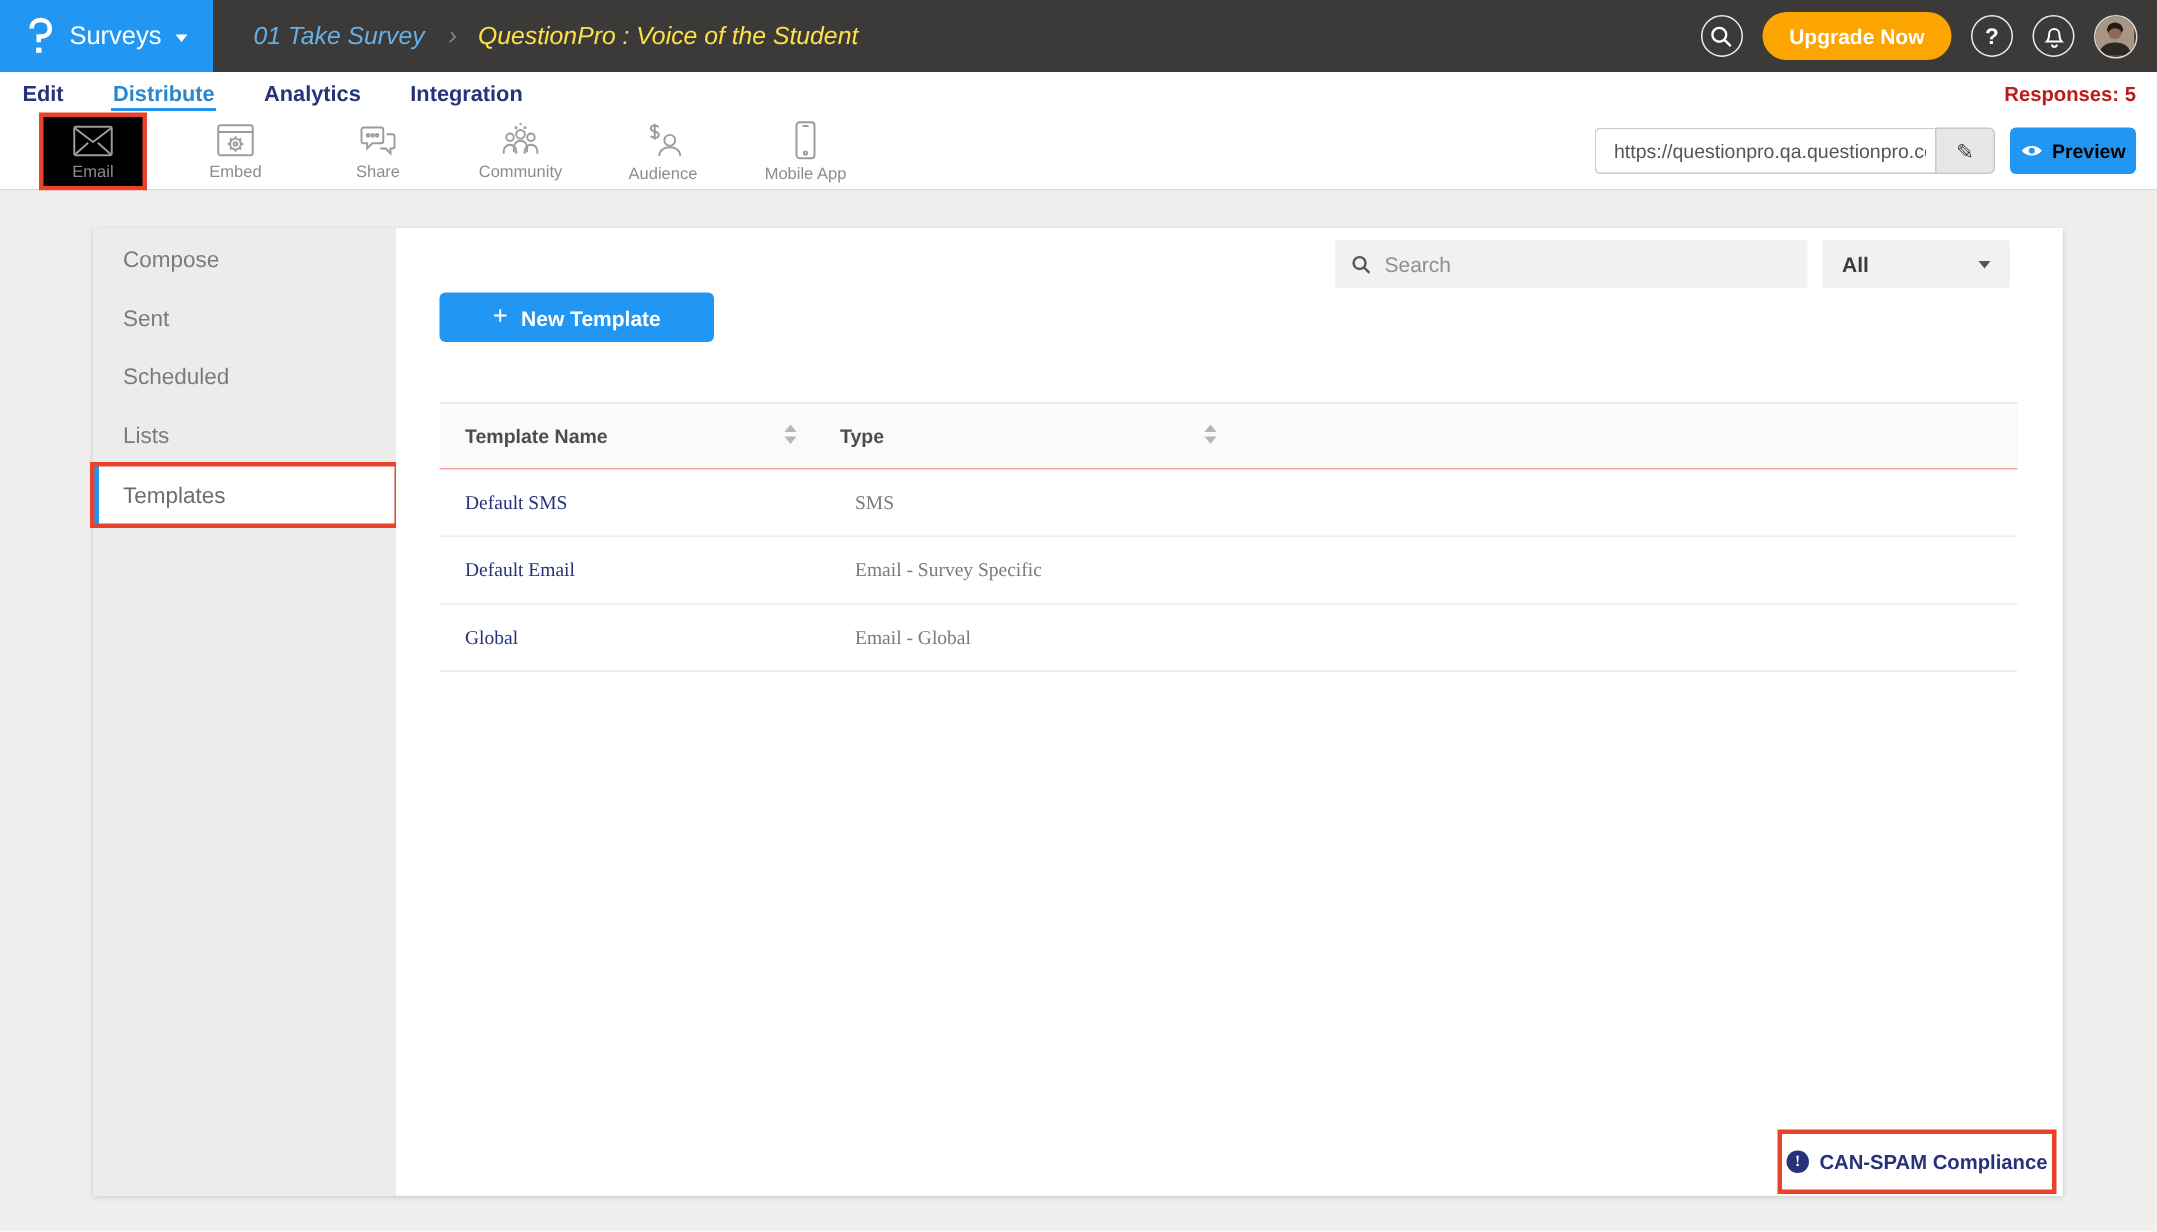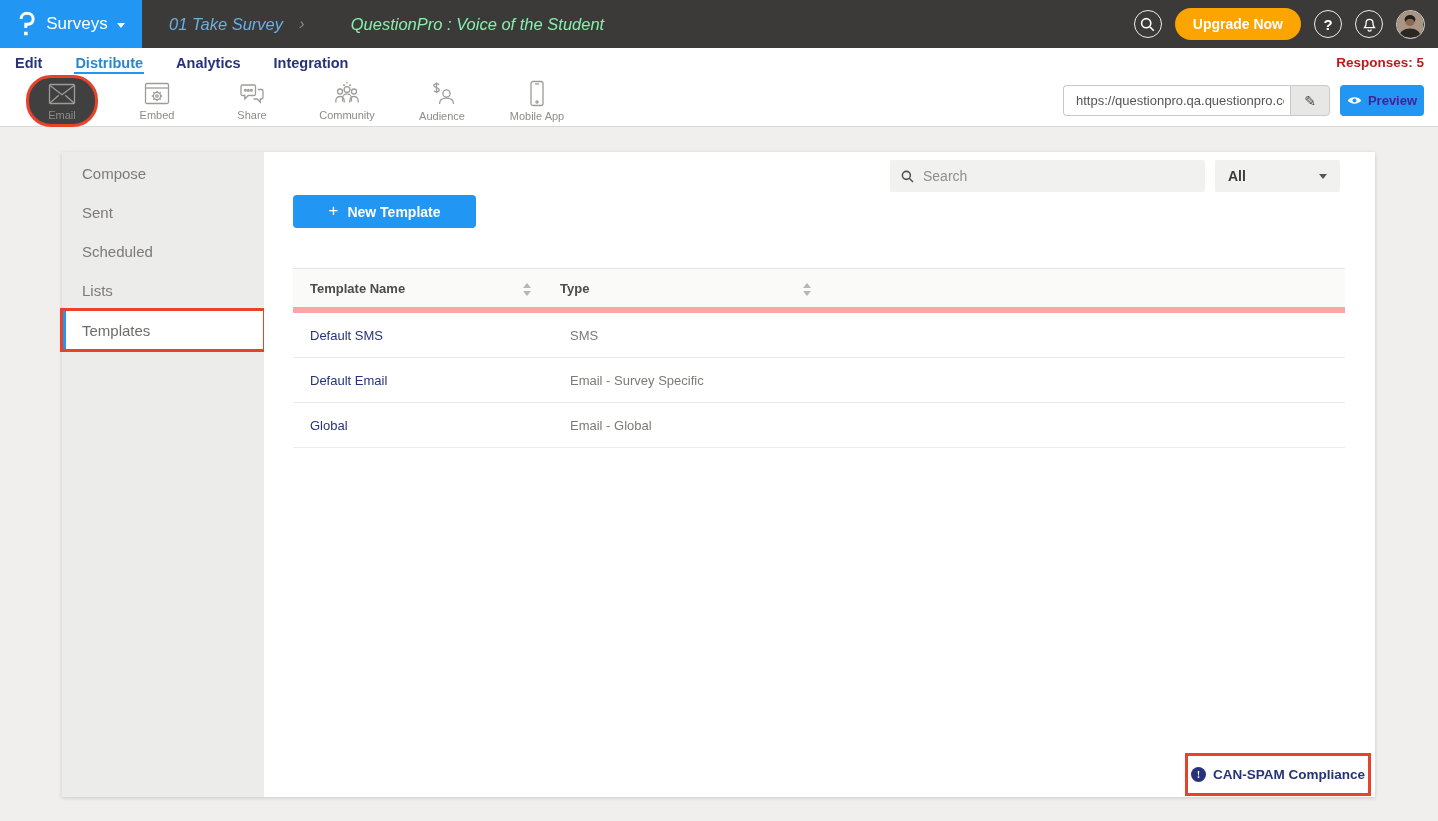--- a/index.html
+++ b/index.html
@@ -8,70 +8,70 @@
   .screen { position: relative; width: 1438px; height: 821px; background: #fff; overflow: hidden; }
 
   
   .topbar { position: absolute; top: 0; left: 0; width: 100%; height: 48px; background: #3b3a38; display: flex; align-items: center; }
   .logo-box { width: 142px; height: 48px; background: #2196f3; display: flex; align-items: center; justify-content: center; gap: 9px; cursor: pointer; flex: none; }
   .logo-text { color: #fff; font-size: 17px; }
   .caret-w { width: 0; height: 0; border-left: 4px solid transparent; border-right: 4px solid transparent; border-top: 5px solid #fff; margin-top: 2px; }
   .breadcrumb { display: flex; align-items: center; margin-left: 27px; font-style: italic; }
   .bc-survey { color: #68b0e3; font-size: 16.5px; cursor: pointer; }
   .bc-sep { color: #8a8885; font-size: 17px; margin: 0 14px 0 16px; }
-  .bc-title { color: #86efac; font-size: 16.5px; margin-left: 32px; }
+  .bc-title { color: #fde047; font-size: 16.5px; }
   .topbar-right { margin-left: auto; display: flex; align-items: center; gap: 13px; padding-right: 13px; }
   .circle-btn { width: 28px; height: 28px; border-radius: 50%; border: 1.5px solid #ededeb; display: flex; align-items: center; justify-content: center; color: #fff; cursor: pointer; background: transparent; font-size: 15px; font-weight: 700; }
   .upgrade-btn { background: #fca400; color: #fff; font-weight: 700; font-size: 14px; border: none; border-radius: 16px; padding: 8px 18px; cursor: pointer; font-family: inherit; }
   .avatar { width: 29px; height: 29px; border-radius: 50%; overflow: hidden; border: 1.5px solid #dcdcda; cursor: pointer; }
 
   
   .navbar { position: absolute; top: 48px; left: 0; width: 100%; height: 28px; background: #fff; display: flex; align-items: center; padding: 0 14px; }
   .nav-tab { font-size: 14.5px; font-weight: 600; color: #26337b; margin-right: 31px; padding: 4px 1px 3px; cursor: pointer; }
   .nav-tab.active { color: #2b87cd; border-bottom: 2px solid #2196f3; padding-bottom: 1px; }
   .responses { margin-left: auto; color: #b91c1c; font-size: 13.5px; font-weight: 600; }
 
   
   .toolbar { position: absolute; top: 76px; left: 0; width: 100%; height: 51px; background: #fff; border-bottom: 1px solid #d8d8d6; display: flex; align-items: stretch; padding-left: 27px; }
   .tool-item { width: 70px; margin-right: 25px; display: flex; flex-direction: column; align-items: center; justify-content: center; gap: 3px; cursor: pointer; }
   .tool-item .lbl { font-size: 11px; color: #8c8c8a; white-space: nowrap; }
-  .tool-item.selected { background: #404040; border-radius: 24px; }
+  .tool-item.selected { background: #000000; }
   .annotated-outline { outline: 3px solid #e8432a; outline-offset: -2px; }
   .url-group { position: absolute; left: 1063px; top: 85px; height: 31px; display: flex; }
   .url-input { width: 227px; height: 31px; border: 1px solid #c9c9c7; border-right: none; border-radius: 4px 0 0 4px; padding: 0 6px 0 12px; font-size: 13px; color: #555; background: #fff; font-family: inherit; outline: none; }
   .url-addon { width: 40px; height: 31px; background: #e7e7e5; border: 1px solid #c9c9c7; border-radius: 0 4px 4px 0; display: flex; align-items: center; justify-content: center; cursor: pointer; font-size: 14px; color: #3e3e3c; }
-  .preview-btn { position: absolute; left: 1340px; top: 85px; width: 84px; height: 31px; background: #2196f3; border: none; border-radius: 4px; color: #4c1d95; font-size: 13px; font-weight: 700; display: flex; align-items: center; justify-content: center; gap: 6px; cursor: pointer; font-family: inherit; }
+  .preview-btn { position: absolute; left: 1340px; top: 85px; width: 84px; height: 31px; background: #2196f3; border: none; border-radius: 4px; color: #000000; font-size: 13px; font-weight: 700; display: flex; align-items: center; justify-content: center; gap: 6px; cursor: pointer; font-family: inherit; }
 
   
   .page-bg { position: absolute; top: 127px; left: 0; width: 100%; height: 694px; background: #f0efed; }
   .card { position: absolute; left: 62px; top: 152px; width: 1313px; height: 645px; background: #fff; box-shadow: 0 1px 4px rgba(0,0,0,0.16); display: flex; }
   .sidebar { width: 202px; flex: none; background: #ececea; padding-top: 2px; }
   .side-item { height: 39px; display: flex; align-items: center; padding-left: 20px; font-size: 15px; color: #7c7b79; cursor: pointer; }
   .side-item.active { background: #fff; border-left: 4px solid #2196f3; padding-left: 16px; height: 40px; outline: 3px solid #e8432a; outline-offset: -1px; color: #6e6d6b; }
   .main { flex: 1; position: relative; background: #fff; }
 
   .search-box { position: absolute; left: 626px; top: 8px; width: 315px; height: 32px; background: #f1f1ef; border-radius: 2px; display: flex; align-items: center; padding: 0 11px; gap: 9px; }
   .search-input { border: none; background: transparent; outline: none; font-size: 14px; color: #333; flex: 1; font-family: inherit; }
   .search-input::placeholder { color: #8f8f8d; }
   .filter-dd { position: absolute; left: 951px; top: 8px; width: 125px; height: 32px; background: #f1f1ef; border-radius: 2px; display: flex; align-items: center; justify-content: space-between; padding: 0 13px; font-size: 14px; color: #3c3c3a; cursor: pointer; font-weight: bold; }
   .caret-d { width: 0; height: 0; border-left: 4.5px solid transparent; border-right: 4.5px solid transparent; border-top: 5.5px solid #555; }
 
   .new-template-btn { position: absolute; left: 29px; top: 43px; width: 183px; height: 33px; background: #2196f3; border: none; border-radius: 4px; color: #fff; font-size: 14px; font-weight: 700; display: flex; align-items: center; justify-content: center; gap: 9px; cursor: pointer; font-family: inherit; }
   .new-template-btn .plus { font-weight: 400; font-size: 17px; margin-top: -2px; }
 
   .table { position: absolute; left: 29px; top: 116px; width: 1052px; }
-  .t-header { height: 45px; background: #fafaf8; border-top: 1px solid #e4e4e2; border-bottom: 6px solid #fca5a5; position: relative; }
+  .t-header { height: 45px; background: #fafaf8; border-top: 1px solid #e4e4e2; border-bottom: 1px solid #fca5a5; position: relative; }
   .th { position: absolute; top: 0; height: 100%; display: flex; align-items: center; font-size: 13px; font-weight: 700; color: #4c4c4a; cursor: pointer; }
   .th-name { left: 17px; } .th-type { left: 267px; }
   .sort-icon { position: absolute; top: 14px; display: flex; flex-direction: column; gap: 2.5px; align-items: center; cursor: pointer; }
   .sort-1 { left: 230px; } .sort-2 { left: 510px; }
   .tri-up { width: 0; height: 0; border-left: 4.5px solid transparent; border-right: 4.5px solid transparent; border-bottom: 5px solid #b6b6b4; }
   .tri-dn { width: 0; height: 0; border-left: 4.5px solid transparent; border-right: 4.5px solid transparent; border-top: 5px solid #b6b6b4; }
   .t-row { height: 45px; border-bottom: 1px solid #ecece9; position: relative; }
-  .cell { position: absolute; top: 0; height: 100%; display: flex; align-items: center; font-size: 13px; }
+  .cell { position: absolute; top: 0; height: 100%; display: flex; align-items: center; font-size: 13px; font-family: Liberation Serif, serif; }
   .cell-name { left: 17px; color: #26337b; cursor: pointer; }
   .cell-type { left: 267px; color: #7b7b78; margin-left: 10px; }
 
   .canspam-box { position: absolute; left: 921px; top: 601px; width: 186px; height: 43px; border: 3px solid #e8432a; display: flex; align-items: center; justify-content: center; }
   .canspam-link { display: flex; align-items: center; gap: 7px; cursor: pointer; }
   .info-icon { width: 15px; height: 15px; border-radius: 50%; background: #26337b; color: #fff; font-size: 10.5px; font-weight: 700; display: flex; align-items: center; justify-content: center; font-family: "Liberation Serif", serif; }
   .canspam-label { color: #26337b; font-size: 13.5px; font-weight: 600; }
 
   svg { display: block; }
 </style>

